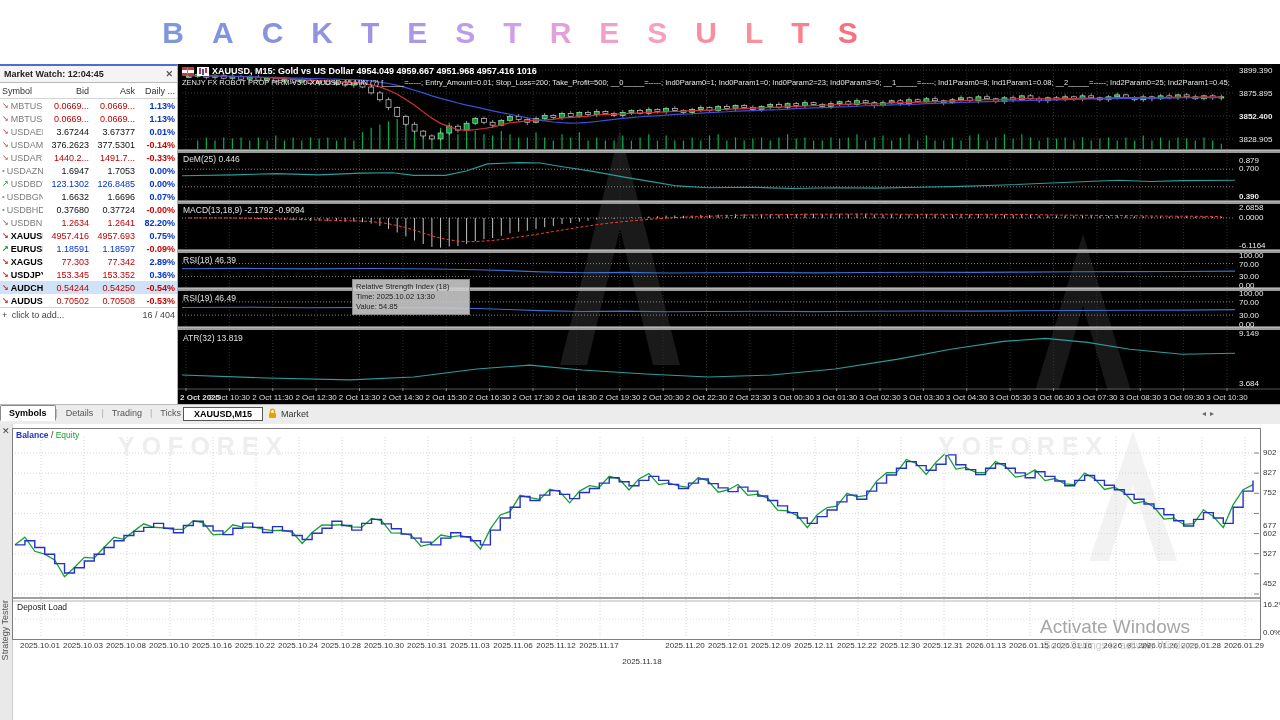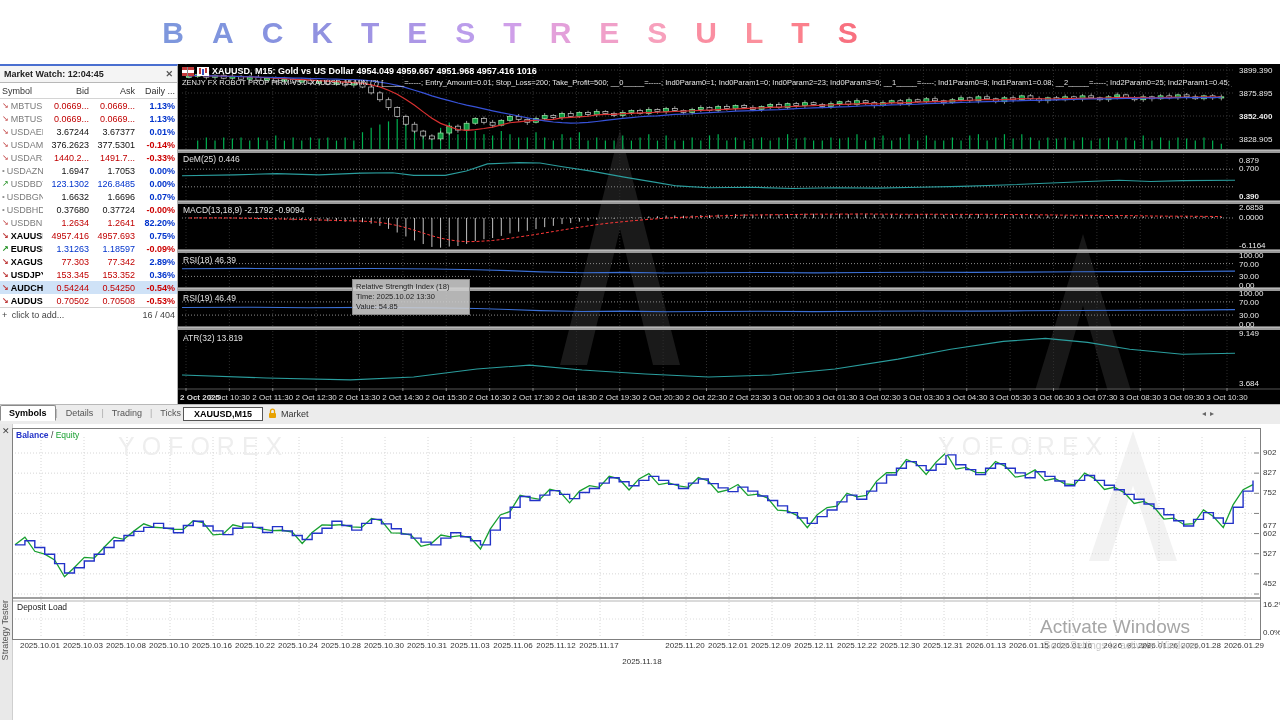--- a/index.html
+++ b/index.html
@@ -52,21 +52,21 @@
     transform:rotate(180deg);font-size:9px;color:#555;}
   #tframe{position:absolute;left:12px;top:4px;width:1247px;height:210px;background:#fff;
     border:1px solid #7f7f7f;box-sizing:content-box;}
   #tlegend{position:absolute;left:16px;top:6px;font-size:8.5px;z-index:4;}
   #tdeposit{position:absolute;left:17px;top:178px;font-size:8.5px;color:#222;z-index:4;}
   .tylab{position:absolute;left:1263px;font-size:8px;color:#333;}
   .tdate{position:absolute;top:217px;width:60px;margin-left:-30px;text-align:center;
     font-size:8px;color:#333;white-space:nowrap;}
   #activate1{position:absolute;left:1040px;top:192px;font-size:19px;color:#a6a6a6;z-index:5;}
   #activate2{position:absolute;left:1043px;top:216px;font-size:10px;color:#bdbdbd;opacity:.85;z-index:5;}
-  .wmtext{position:absolute;top:8px;font-size:25px;font-weight:normal;letter-spacing:7px;
+  .wmtext{position:absolute;top:8px;font-size:25px;font-weight:bold;letter-spacing:7px;
     color:#eeeeee;z-index:1;}
 </style>
 </head>
 <body>
 
 <div id="banner"><span style="color: rgb(126, 151, 221);">B</span><span style="color: rgb(128, 149, 222);">A</span><span style="color: rgb(136, 147, 224);">C</span><span style="color: rgb(145, 146, 224);">K</span><span style="color: rgb(159, 148, 228);">T</span><span style="color: rgb(172, 151, 230);">E</span><span style="color: rgb(187, 157, 235);">S</span><span style="color: rgb(207, 159, 233);">T</span><span style="color: rgb(227, 160, 218);">R</span><span style="color: rgb(240, 160, 201);">E</span><span style="color: rgb(247, 160, 188);">S</span><span style="color: rgb(250, 142, 161);">U</span><span style="color: rgb(251, 144, 157);">L</span><span style="color: rgb(251, 128, 140);">T</span><span style="color: rgb(248, 113, 128);">S</span></div>
 
 <div id="mw">
   <div id="mw-title">
     <span>Market Watch: 12:04:45</span>
@@ -140,21 +140,21 @@
         <span class="d" style="color:#0033cc;font-weight:bold;">82.20%</span>
       </div>
       <div class="mwrow">
         <span class="sym" style="color:#000;font-weight:bold"><span style="color:#c04040;font-size:8px;">↘</span>XAUUSD</span>
         <span class="c" style="color:#c00000">4957.416</span>
         <span class="c" style="color:#c00000">4957.693</span>
         <span class="d" style="color:#0033cc;font-weight:bold;">0.75%</span>
       </div>
       <div class="mwrow">
         <span class="sym" style="color:#000;font-weight:bold"><span style="color:#209020;font-size:8px;">↗</span>EURUSD</span>
-        <span class="c" style="color:#0033cc">1.31263</span>
+        <span class="c" style="color:#0033cc">1.18591</span>
         <span class="c" style="color:#0033cc">1.18597</span>
         <span class="d" style="color:#cc0000;font-weight:bold;">-0.09%</span>
       </div>
       <div class="mwrow">
         <span class="sym" style="color:#000;font-weight:bold"><span style="color:#c04040;font-size:8px;">↘</span>XAGUSD</span>
         <span class="c" style="color:#c00000">77.303</span>
         <span class="c" style="color:#c00000">77.342</span>
         <span class="d" style="color:#0033cc;font-weight:bold;">2.89%</span>
       </div>
       <div class="mwrow">

